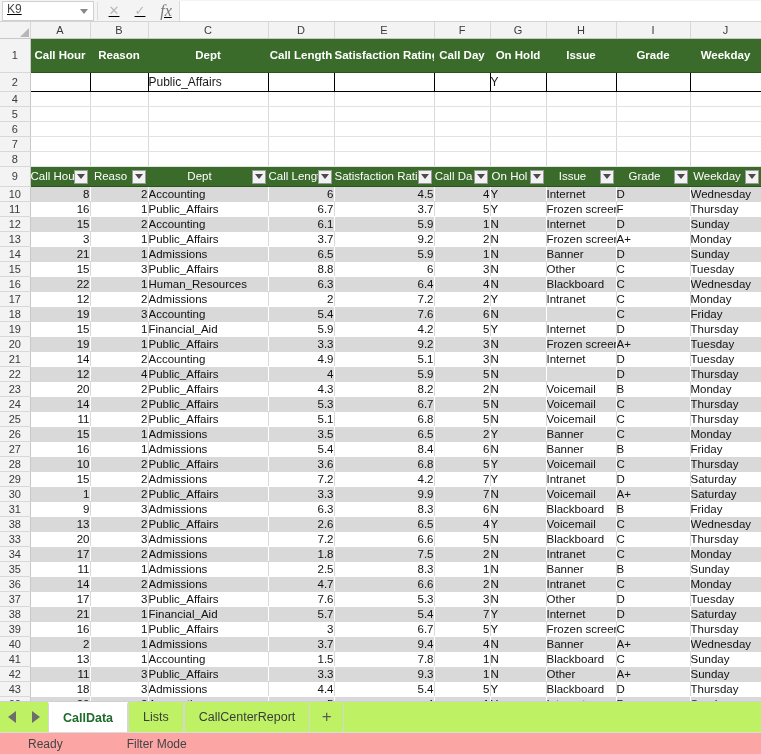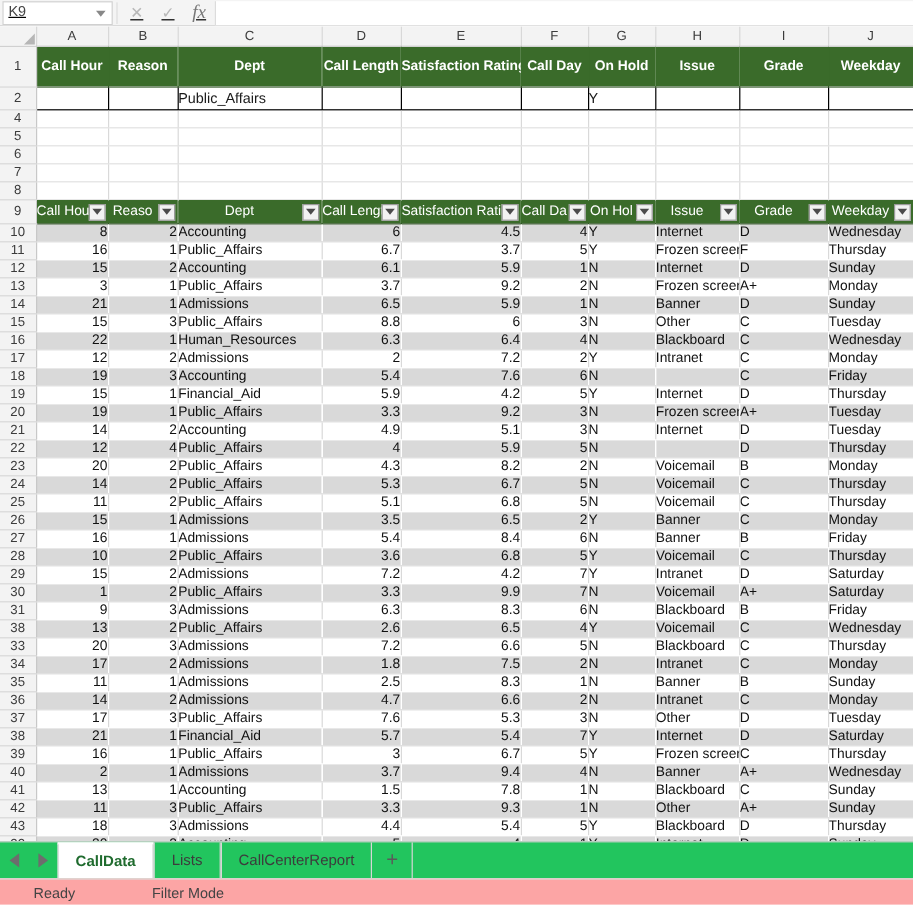--- a/index.html
+++ b/index.html
@@ -188,21 +188,21 @@
   
   tr.band td.cell { background: #d9d9d9; border-bottom: 1px solid #d9d9d9; border-right: 1px solid #ffffff; }
   tr.plain td.cell { background: #ffffff; border-bottom: 1px solid #ffffff; border-right: 1px solid #d9d9d9; }
   tr.datarow td.cell { height: 15px; font-size: 11.5px; color: #111; }
   tr.datarow td.rowhdr { height: 15px; }
 
   
   .tabbar {
     position: absolute; left: 0; top: 701px;
     width: 761px; height: 31px;
-    background: #22c55e;
+    background: #bef264;
     border-top: 1px solid #d0d0d0;
     display: flex; align-items: stretch;
   }
   .tab-navs { display: flex; align-items: center; padding: 0 6px; gap: 12px; }
   .navarrow { width: 12px; height: 12px; display: flex; align-items: center; justify-content: center; }
   .navarrow .l { width:0;height:0;border-top:6px solid transparent;border-bottom:6px solid transparent;border-right:8px solid #6d6d6d; }
   .navarrow .r { width:0;height:0;border-top:6px solid transparent;border-bottom:6px solid transparent;border-left:8px solid #6d6d6d; }
   .sheet-tab {
     display: flex; align-items: center; justify-content: center;
     padding: 0 14px;

